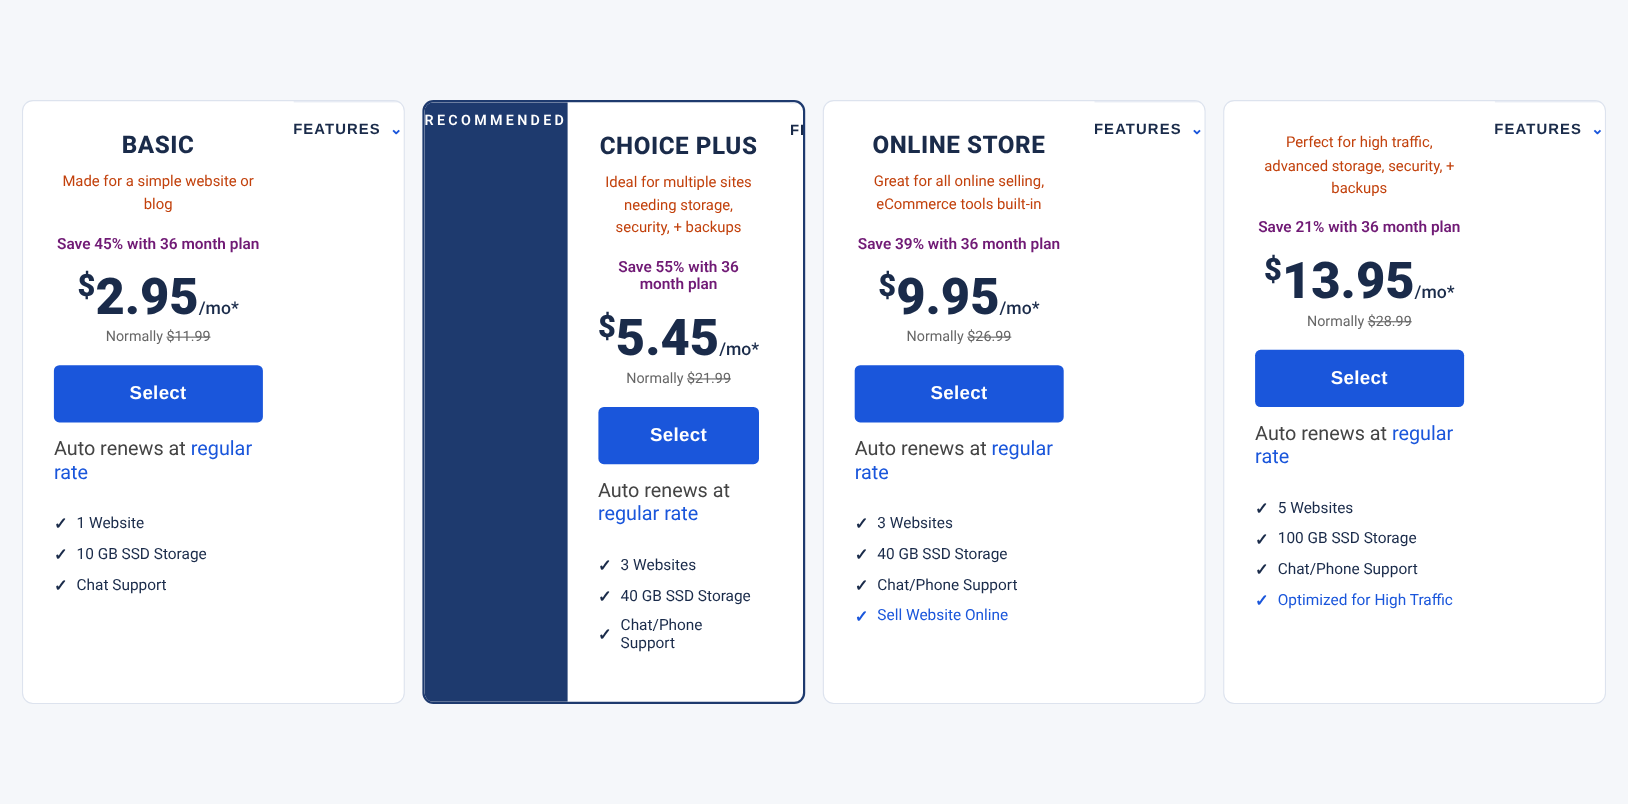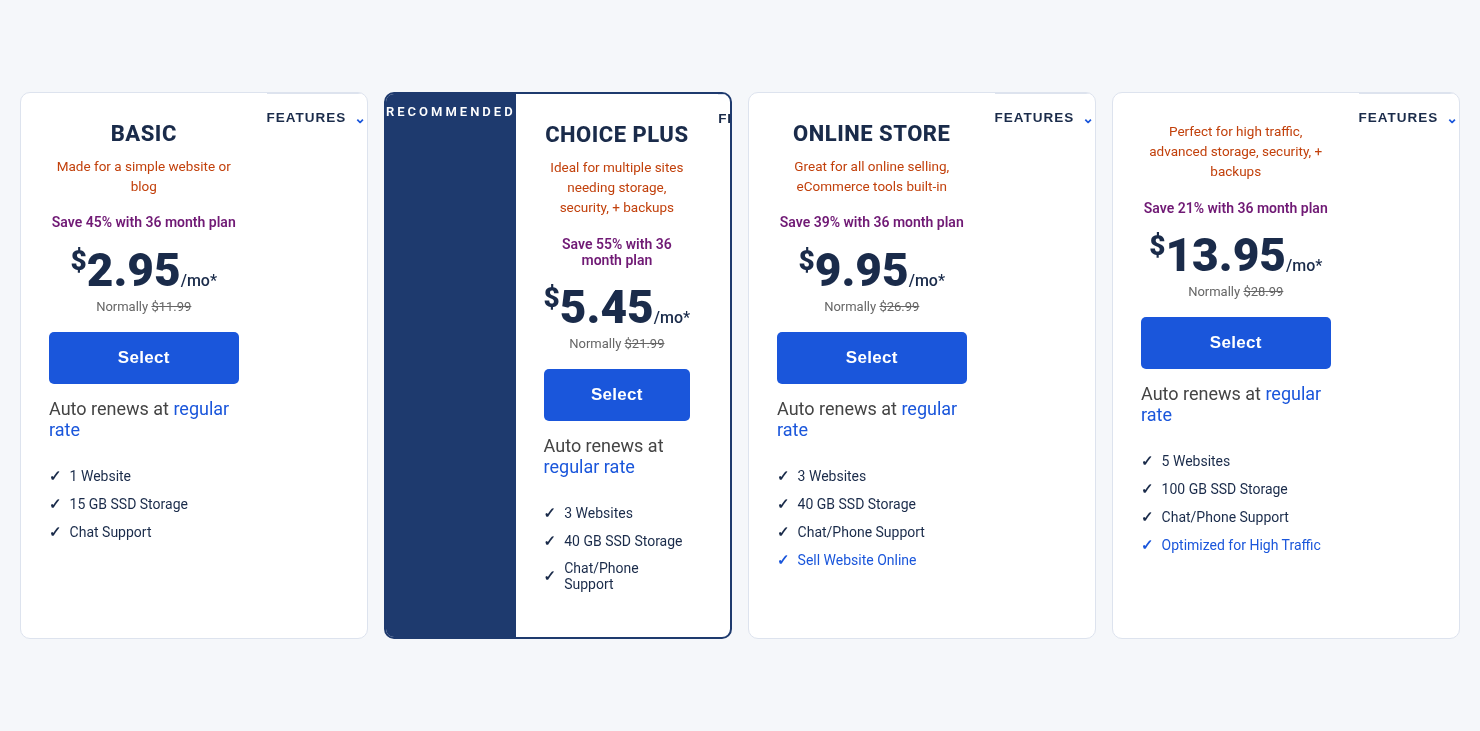--- a/index.html
+++ b/index.html
@@ -190,21 +190,21 @@
         <div class="price-normal">Normally <s>$11.99</s></div>
         <button class="select-btn">Select</button>
         <div class="auto-renew">Auto renews at <span class="rate-link">regular rate</span></div>
         <ul class="features-list">
           <li class="">
       <span class="check">✓</span>
       <span>1 Website</span>
     </li>
           <li class="">
       <span class="check">✓</span>
-      <span>15 GB SSD Storage</span>
+      <span>10 GB SSD Storage</span>
     </li>
           <li class="">
       <span class="check">✓</span>
       <span>Chat Support</span>
     </li>
         </ul>
       </div>
       <div class="card-footer">
     <button class="features-btn">
       <span>FEATURES</span>

